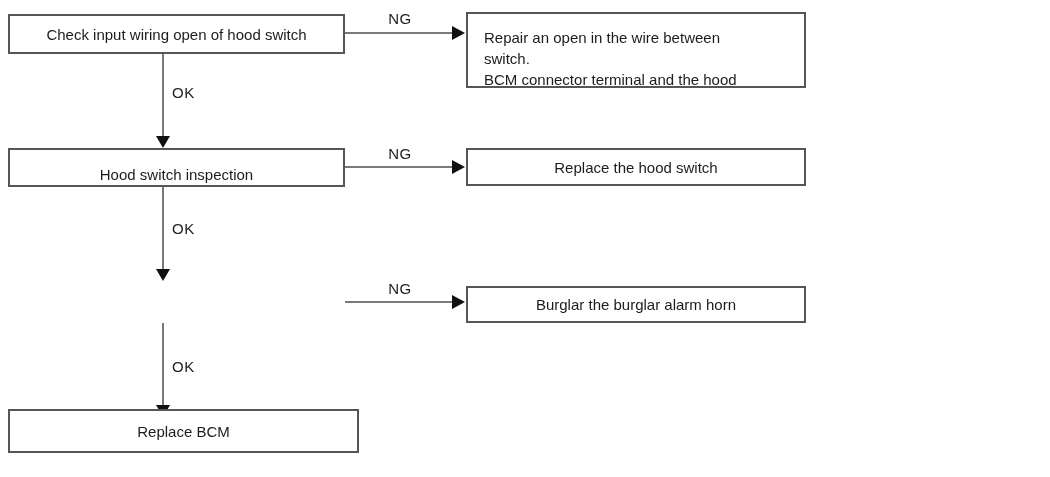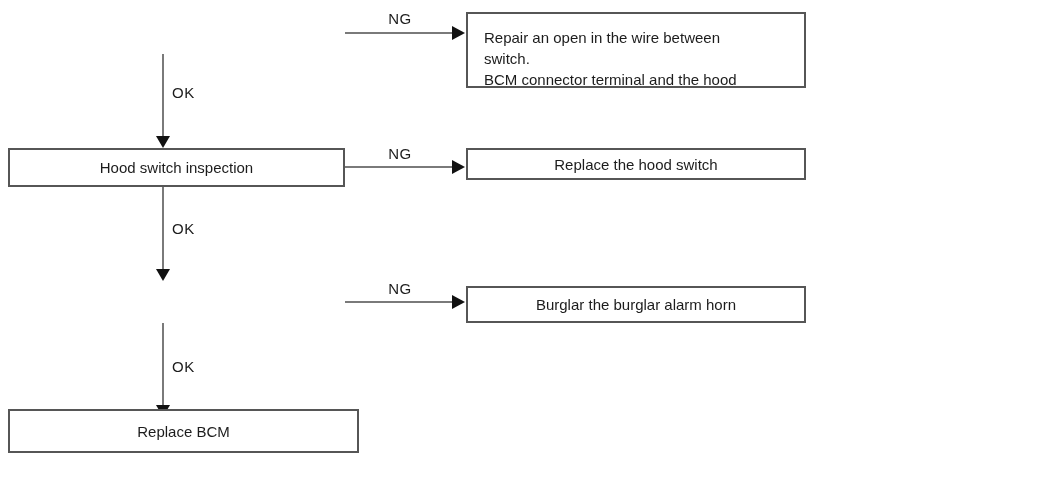--- a/index.html
+++ b/index.html
@@ -57,44 +57,47 @@
     font-size:15px;
     letter-spacing:0.5px;
   }
   .lbl.ng{width:110px;text-align:center;}
 </style>
 </head>
 <body>
 
 <div class="canvas">
 
+  <div class="box center" style="left:8px;top:14px;width:337px;height:40px;">
+    <span>Check input wiring open of hood switch</span>
+  </div>
 
   <div class="lbl ng" style="left:345px;top:10px;">NG</div>
   <div class="hline" style="left:345px;top:32px;width:109px;"></div>
   <div class="tri-right" style="left:452px;top:26px;"></div>
 
   <div class="box multiline" style="left:466px;top:12px;width:340px;height:76px;">
     <div>Repair an open in the wire between</div>
     <div>switch.</div>
     <div>BCM connector terminal and the hood</div>
   </div>
 
   <div class="vline" style="left:162px;top:54px;height:84px;"></div>
   <div class="lbl" style="left:172px;top:84px;">OK</div>
   <div class="tri-down" style="left:156px;top:136px;"></div>
 
-  <div class="box center" style="left:8px;top:148px;width:337px;height:39px;">
+  <div class="box center" style="left:8px;top:148px;width:337px;height:39px;align-items:flex-end;">
     <span>Hood switch inspection</span>
   </div>
 
   <div class="lbl ng" style="left:345px;top:145px;">NG</div>
   <div class="hline" style="left:345px;top:166px;width:109px;"></div>
   <div class="tri-right" style="left:452px;top:160px;"></div>
 
-  <div class="box center" style="left:466px;top:148px;width:340px;height:32px;">
+  <div class="box center" style="left:466px;top:148px;width:340px;height:38px;">
     <span>Replace the hood switch</span>
   </div>
 
   <div class="vline" style="left:162px;top:187px;height:84px;"></div>
   <div class="lbl" style="left:172px;top:220px;">OK</div>
   <div class="tri-down" style="left:156px;top:269px;"></div>
 
 
   <div class="lbl ng" style="left:345px;top:280px;">NG</div>
   <div class="hline" style="left:345px;top:301px;width:109px;"></div>

